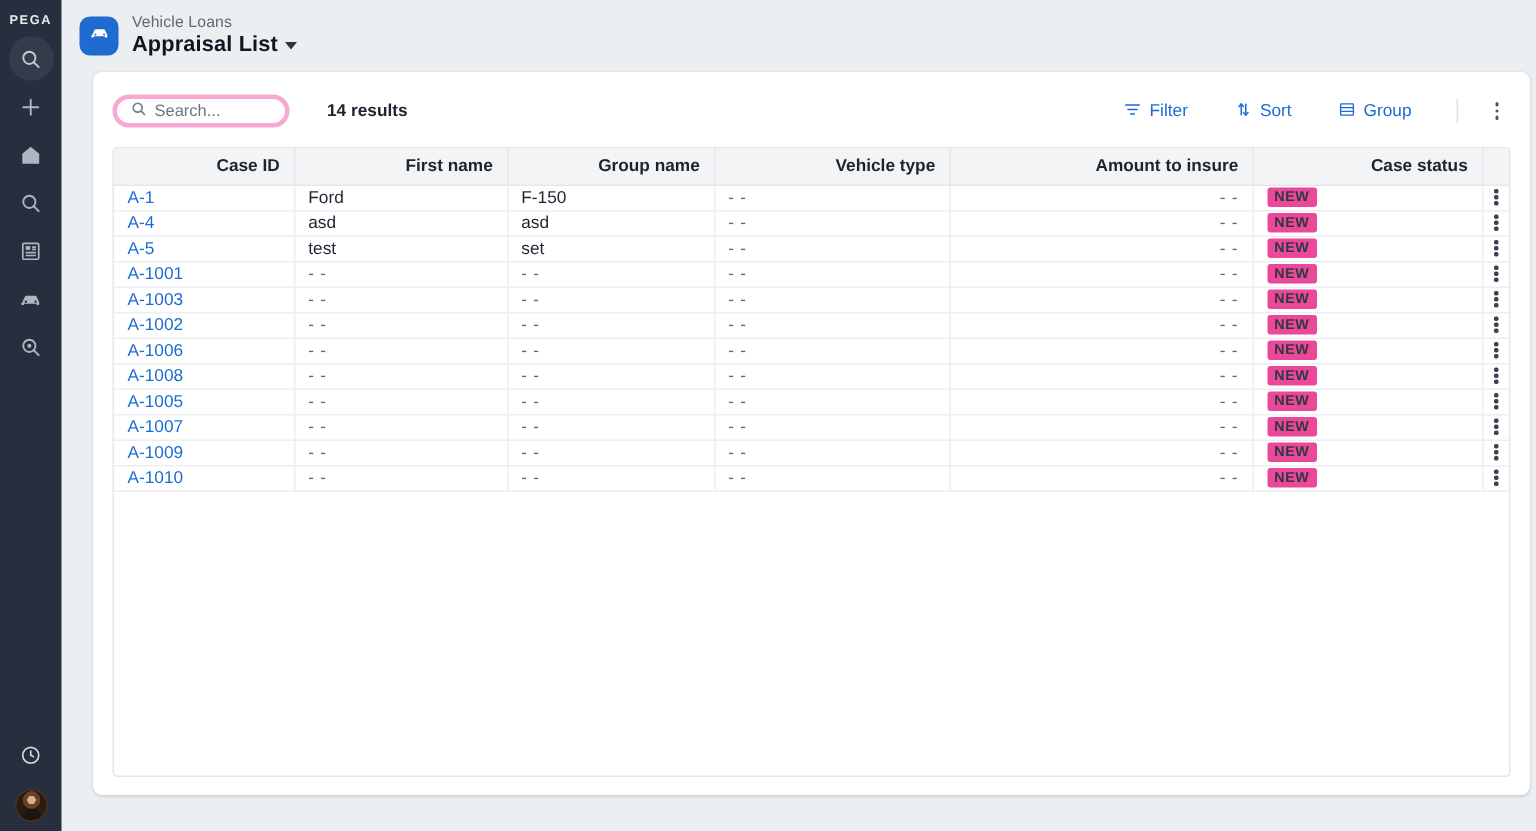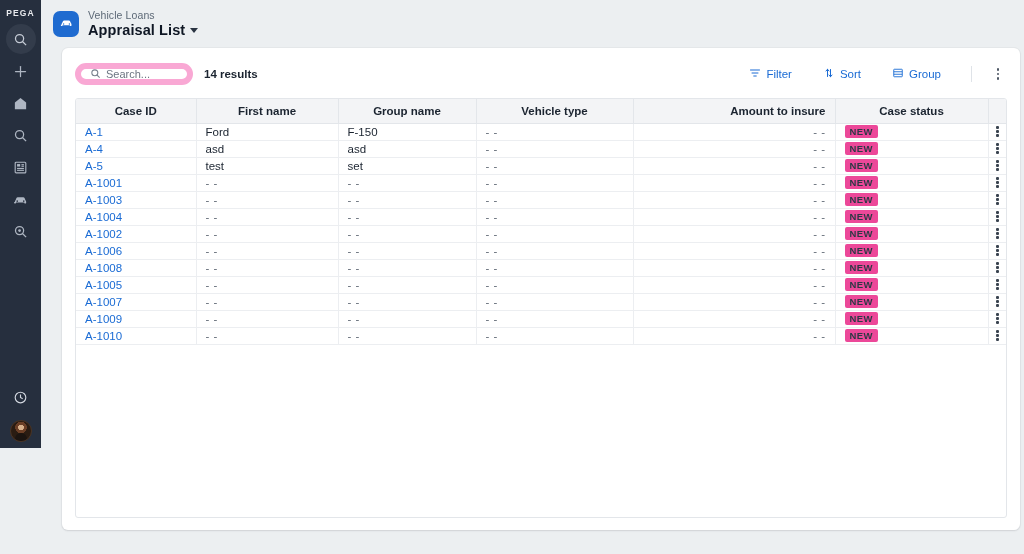--- a/index.html
+++ b/index.html
@@ -6,21 +6,21 @@
   html, body {
     width: 1024px; height: 554px;
     background: #eceff1;
     font-family: "Liberation Sans", sans-serif;
     overflow: hidden;
   }
   .app { display: flex; width: 1024px; height: 554px; }
 
   
   .rail {
-    width: 41px; height: 448px;
+    width: 41px; height: 554px;
     background: #262f3e;
     display: flex; flex-direction: column; align-items: center;
     flex: 0 0 41px;
     position: relative;
   }
   .rail-logo {
     color: #e8eaed;
     font-size: 8.5px;
     font-weight: bold;
     letter-spacing: 1.1px;
@@ -88,35 +88,35 @@
     padding: 11px 13px 12px 13px;
     display: flex; flex-direction: column;
   }
   .toolbar {
     height: 30px; flex: 0 0 30px;
     display: flex; align-items: center;
     margin-bottom: 9px;
   }
   .search-box {
     width: 118px; height: 22px;
-    border: 6px solid #f9a8d4; border-radius: 12px;
+    border: 3px solid #f9a8d4; border-radius: 12px;
     display: flex; align-items: center; gap: 5px;
     padding: 0 9px;
     background: #fff;
     cursor: text;
   }
   .search-box input {
     border: none; outline: none; background: transparent;
     font-family: "Liberation Sans", sans-serif;
     font-size: 11px; color: #3d4754; width: 100%;
   }
   .search-box input::placeholder { color: #6d7683; }
   .results-count {
     font-size: 11.5px; font-weight: bold; color: #1b2430;
-    margin-left: 11px;
+    margin-left: 25px;
   }
   .toolbar-right { margin-left: auto; display: flex; align-items: center; gap: 13px; }
   .tb-btn {
     display: flex; align-items: center; gap: 5px;
     font-size: 11.5px; color: #1a6bd4;
     padding: 3px 9px; border-radius: 3px; cursor: pointer;
     white-space: nowrap;
   }
   .tb-sep { width: 1px; height: 16px; background: #dfe3e8; margin: 0 4px 0 8px; }
   .kebab {
@@ -129,21 +129,21 @@
   .table-box {
     border: 1px solid #e3e6ea; border-radius: 3px;
     flex: 1 1 auto; min-height: 0;
     overflow: hidden;
     background: #fff;
   }
   table { border-collapse: collapse; width: 100%; table-layout: fixed; }
   thead th {
     background: #f3f4f6;
     font-size: 11.5px; font-weight: bold; color: #1b2430;
-    text-align: center;
+    text-align: right;
     height: 24px;
     padding: 0 9px;
     border-right: 1px solid #e3e6ea;
     border-bottom: 1px solid #e3e6ea;
     white-space: nowrap;
     cursor: pointer;
   }
   thead th.num { text-align: right; }
   thead th:last-child { border-right: none; }
   tbody td {
@@ -439,35 +439,20 @@
                   <td><span class="badge">NEW</span></td>
                   <td>
                     <div class="row-kebab">
                       <i></i>
                       <i></i>
                       <i></i>
                     </div>
                   </td>
                 </tr>
                 <tr>
-                  <td class="caseid"><a>A-1004</a></td>
-                  <td class="muted">- -</td>
-                  <td class="muted">- -</td>
-                  <td class="muted">- -</td>
-                  <td class="num muted">- -</td>
-                  <td><span class="badge">NEW</span></td>
-                  <td>
-                    <div class="row-kebab">
-                      <i></i>
-                      <i></i>
-                      <i></i>
-                    </div>
-                  </td>
-                </tr>
-                <tr>
                   <td class="caseid"><a>A-1002</a></td>
                   <td class="muted">- -</td>
                   <td class="muted">- -</td>
                   <td class="muted">- -</td>
                   <td class="num muted">- -</td>
                   <td><span class="badge">NEW</span></td>
                   <td>
                     <div class="row-kebab">
                       <i></i>
                       <i></i>

